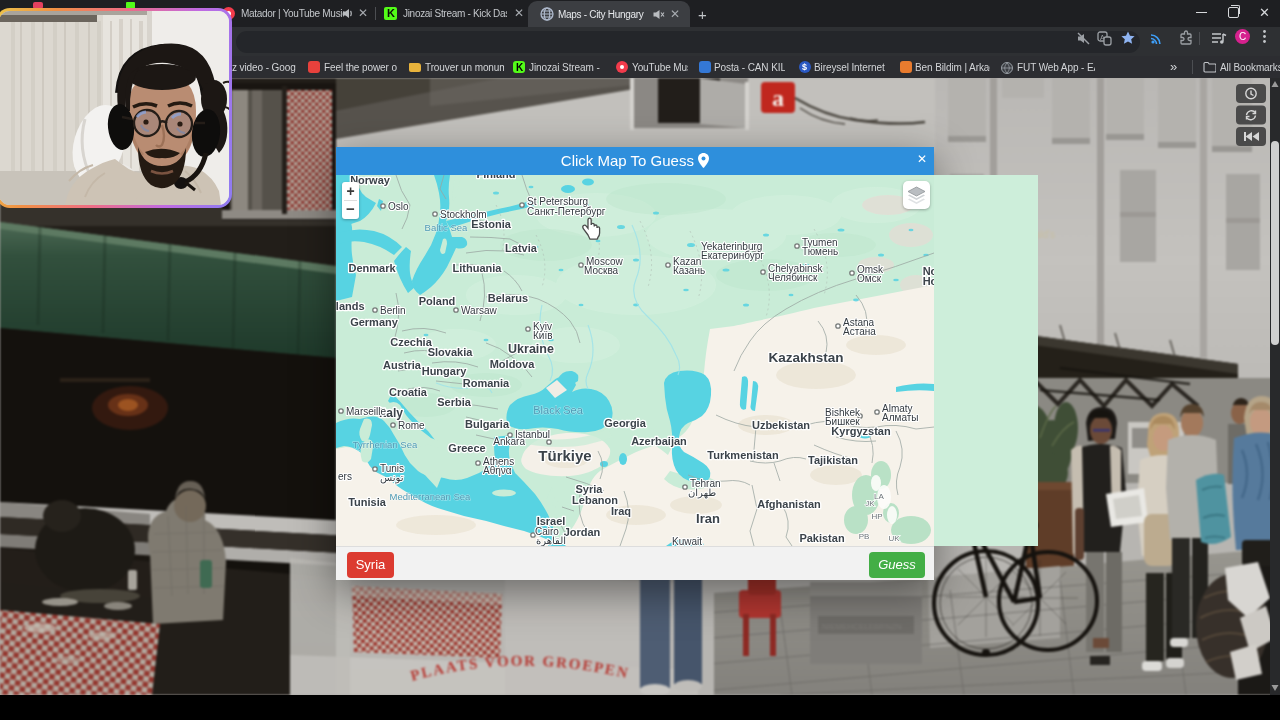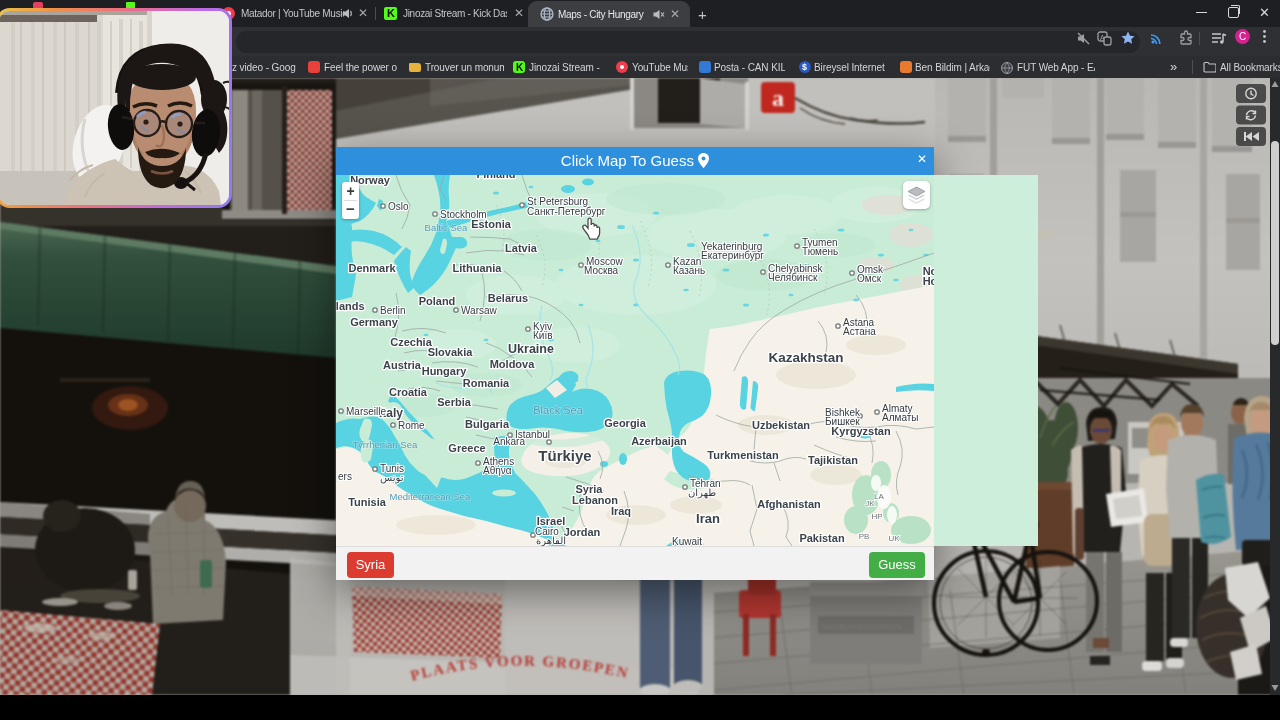--- a/index.html
+++ b/index.html
@@ -762,21 +762,21 @@
     <svg width="19" height="19" viewBox="0 0 19 19" style="margin:4.5px 4px">
       <path d="M9.5 1 L18 5.5 L9.5 10 L1 5.5 Z" fill="#b9bdc1" stroke="#8f9498" stroke-width=".8"></path>
       <path d="M2.5 8.5 L9.5 12.2 L16.5 8.5 L18 9.5 L9.5 14 L1 9.5 Z" fill="#cfd3d6"></path>
       <path d="M2.5 12.5 L9.5 16.2 L16.5 12.5 L18 13.5 L9.5 18 L1 13.5 Z" fill="#dfe2e4"></path>
     </svg>
   </div>
   </div>
   <div class="abs" style="left:578px;top:5px;width:16px;height:16px;color:#fff;font-size:12px;text-align:center">✕</div>
   <div id="mfoot">
     <div class="btn" style="left:11px;width:47px;background:#dc3b30;">Syria</div>
-    <div class="btn" style="left:533px;width:56px;background:#43ae46;">Guess</div>
+    <div class="btn" style="left:533px;width:56px;background:#43ae46;font-style:italic;">Guess</div>
   </div>
 </div>
 <div class="abs" id="cam">
     <div id="camin">
 <svg width="230" height="194" viewBox="0 0 230 194" style="filter:blur(.7px)">
 <rect width="230" height="194" fill="#e9e6e1"></rect>
 <rect x="0" y="0" width="104" height="194" fill="#dcd8d0"></rect>
         <rect x="104" y="0" width="48" height="194" fill="#e7e4de"></rect>
 <g stroke="#d2cdc4" stroke-width="4" opacity=".8">
 <path d="M14 10 V180 M34 8 V182 M56 10 V180 M78 8 V182 M100 10 V180 M122 8 V180 M142 10 V178"></path>

